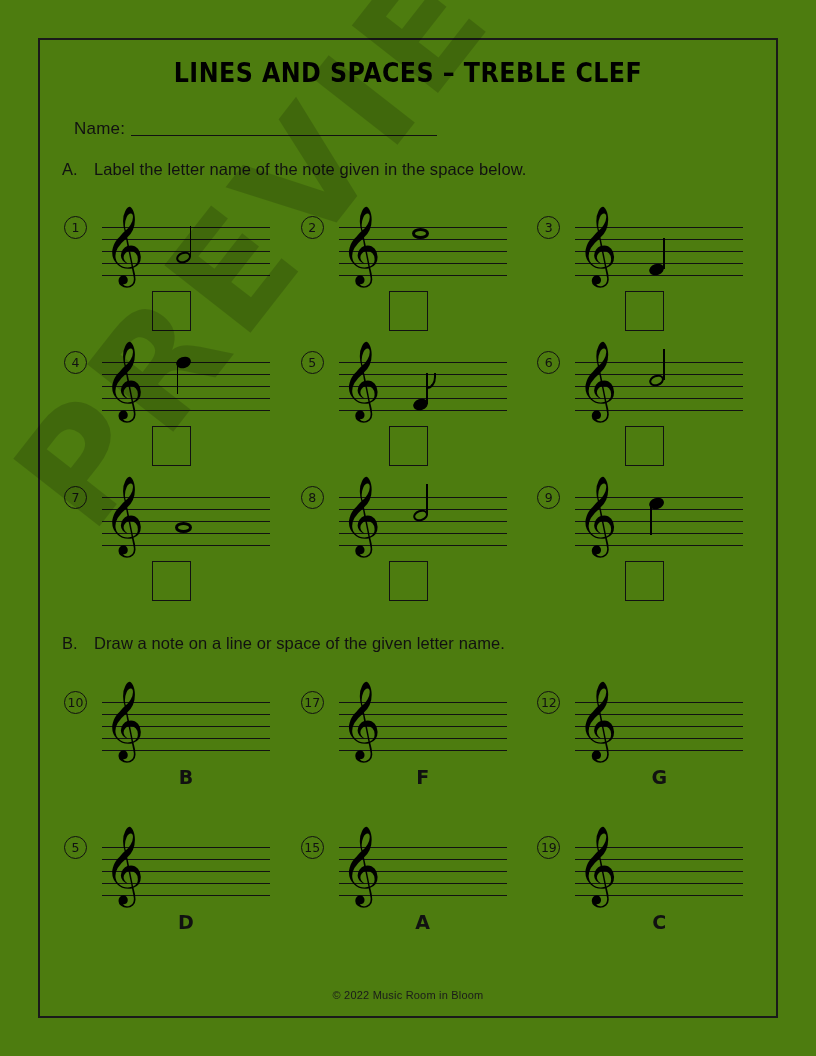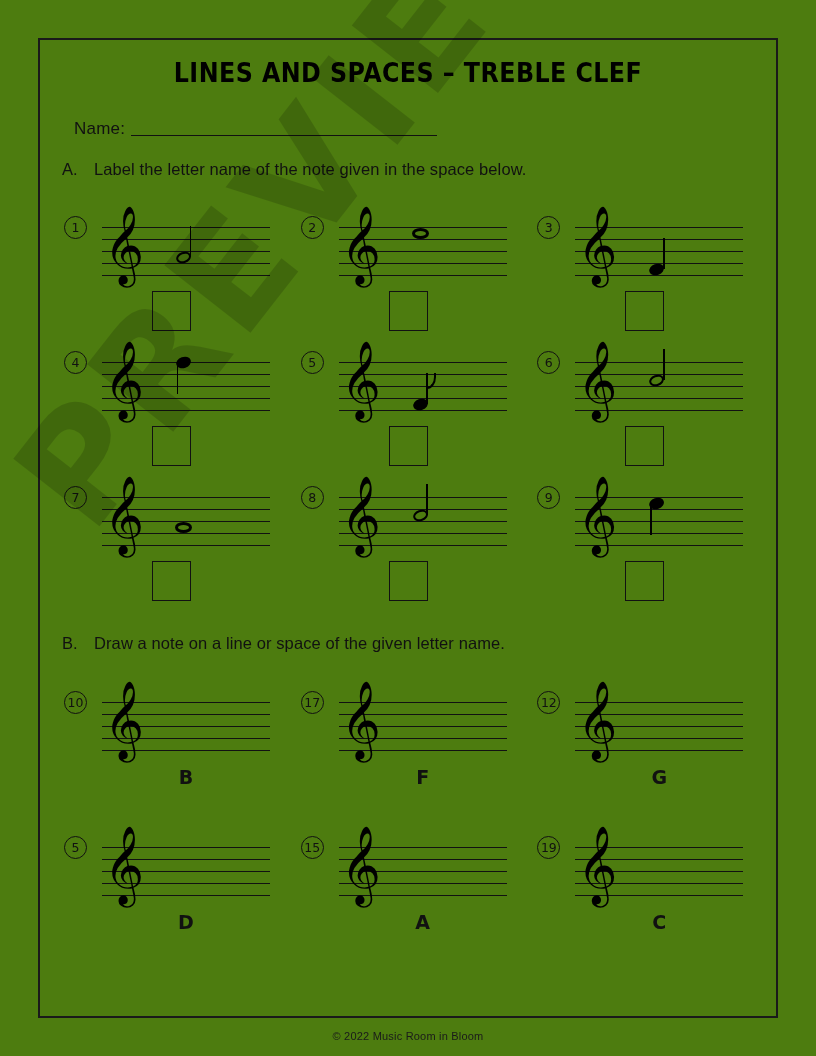--- a/index.html
+++ b/index.html
@@ -199,21 +199,20 @@
 
   
   .footer {
     position: absolute;
     left: 38px; top: 989px;
     width: 740px;
     text-align: center;
     font-size: 11px;
     color: #1a1a1a;
     letter-spacing: 0.2px;
-    margin-top: 41px;
   }
 </style>
 </head>
 <body>
 
 <div class="page">
 
   <div class="page-border"></div>
 
   <div class="title">LINES AND SPACES – TREBLE CLEF</div>

